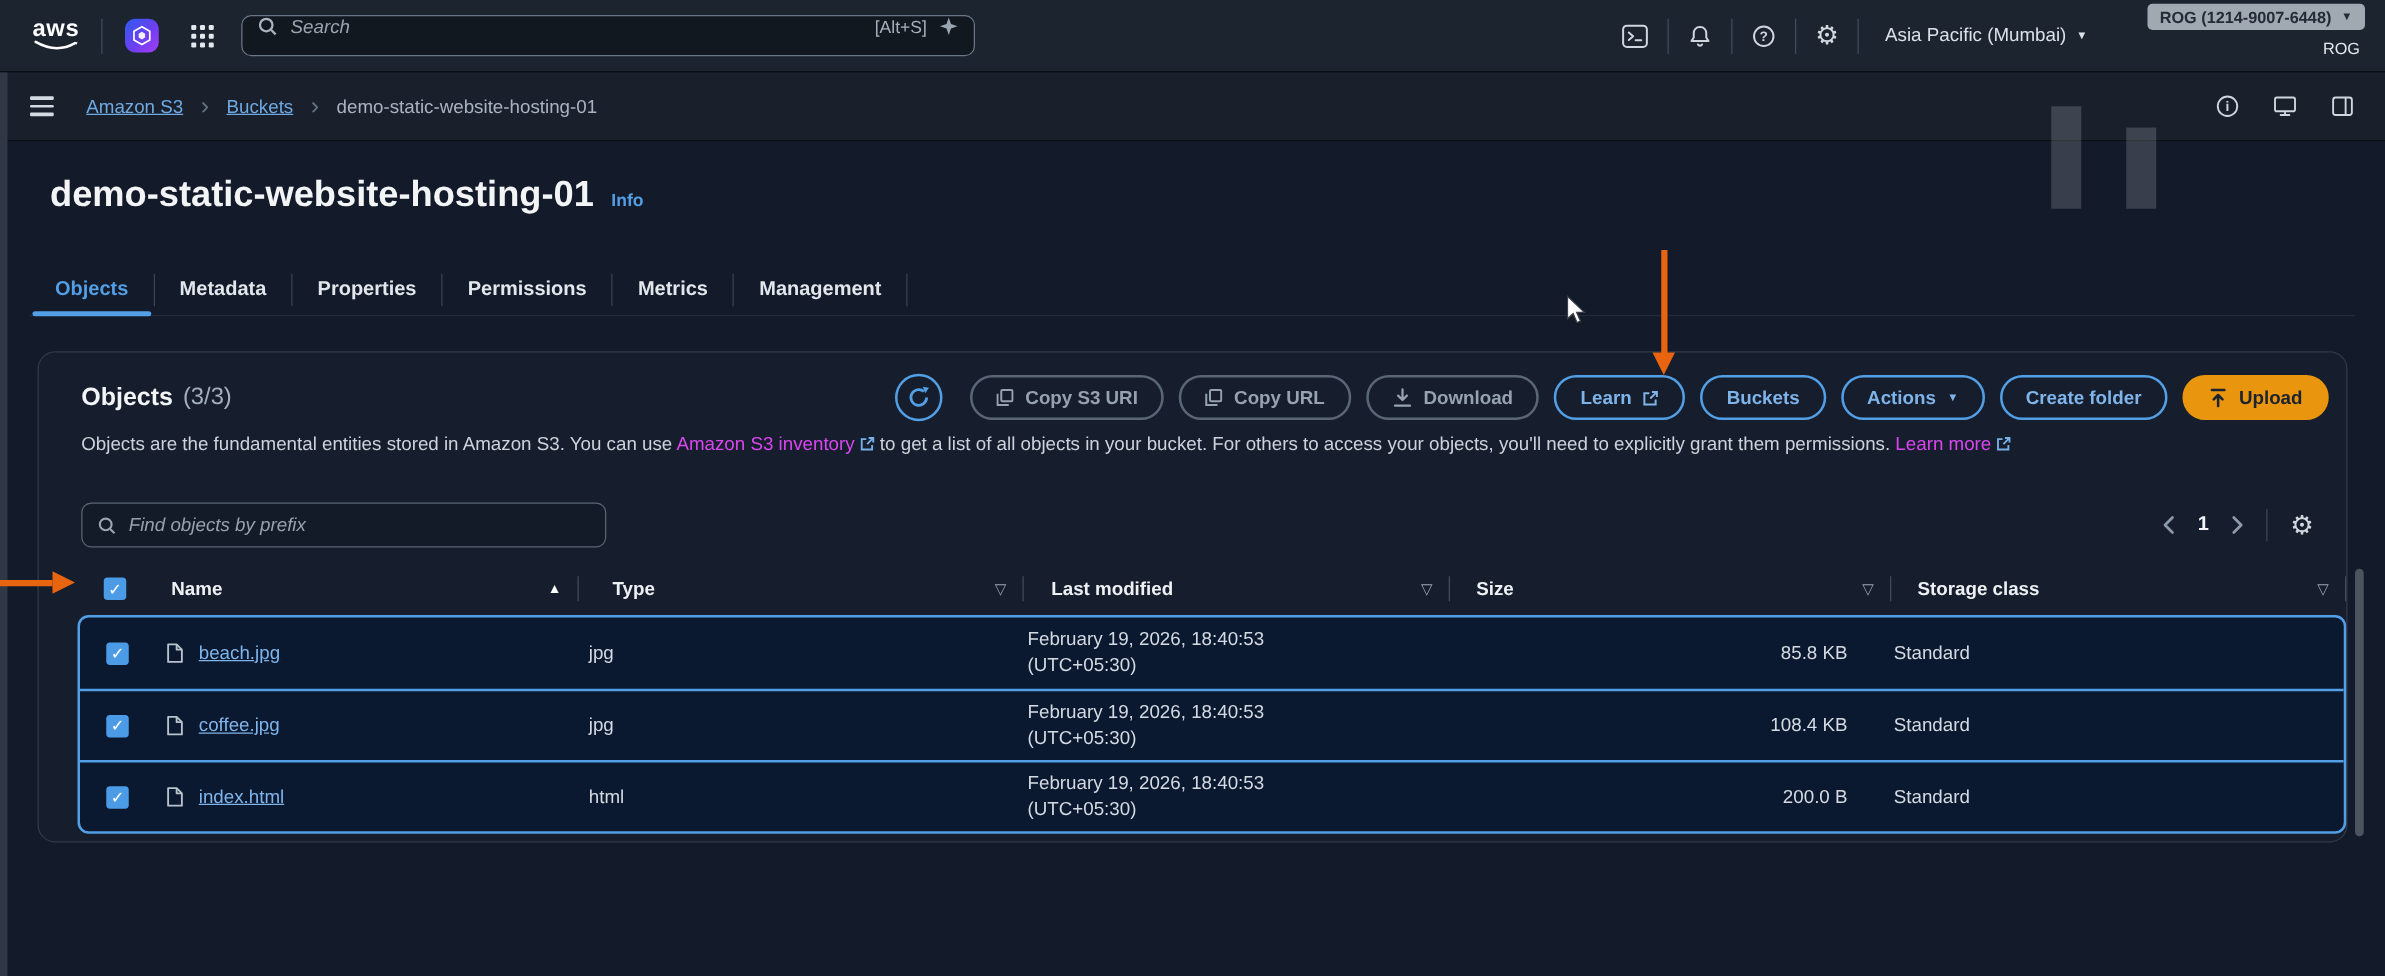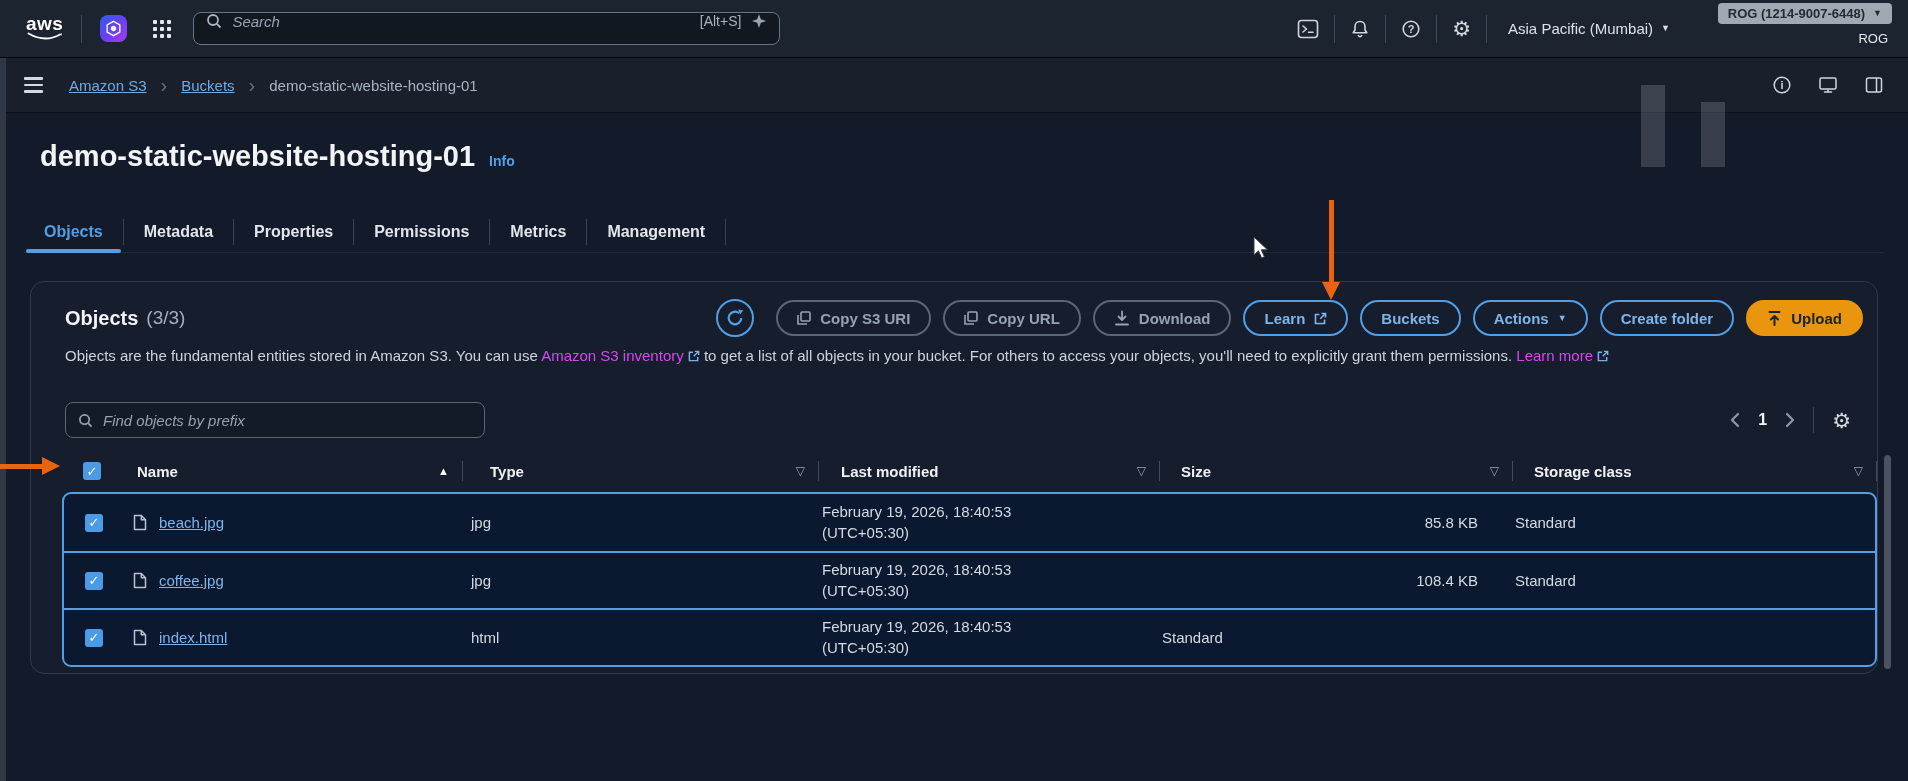--- a/index.html
+++ b/index.html
@@ -432,20 +432,21 @@
             <path d="M1.5 1.5 h6.8 l4.2 4.2 V15.5 H1.5 Z" fill="none" stroke="#b9c1cc" stroke-width="1.5" stroke-linejoin="round"></path>
             <path d="M8.3 1.5 v4.2 h4.2" fill="none" stroke="#b9c1cc" stroke-width="1.5" stroke-linejoin="round"></path>
           </svg>
           <a class="obj-link">index.html</a>
         </span>
         <span class="cell cell-type">html</span>
         <span class="cell cell-lm">
           <div>February 19, 2026, 18:40:53</div>
           <div>(UTC+05:30)</div>
         </span>
+        <span class="cell cell-size">200.0 B</span>
         <span class="cell cell-sc">Standard</span>
       </div>
 
     </div>
   </div>
 
   <div class="arrow-down-line"></div>
   <div class="arrow-down-head"></div>
   <div class="arrow-right-line"></div>
   <div class="arrow-right-head"></div>

